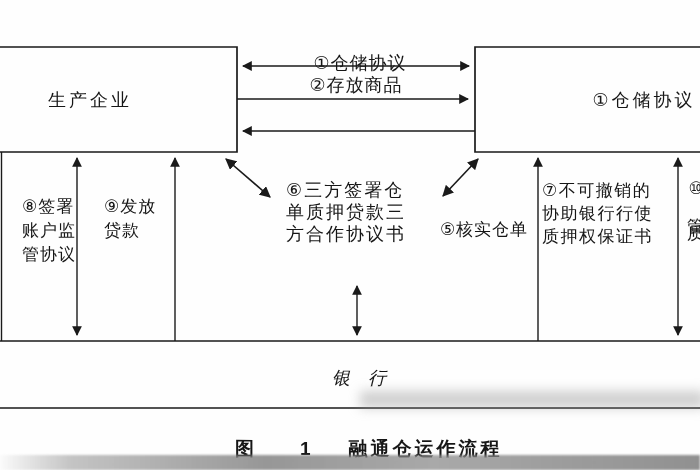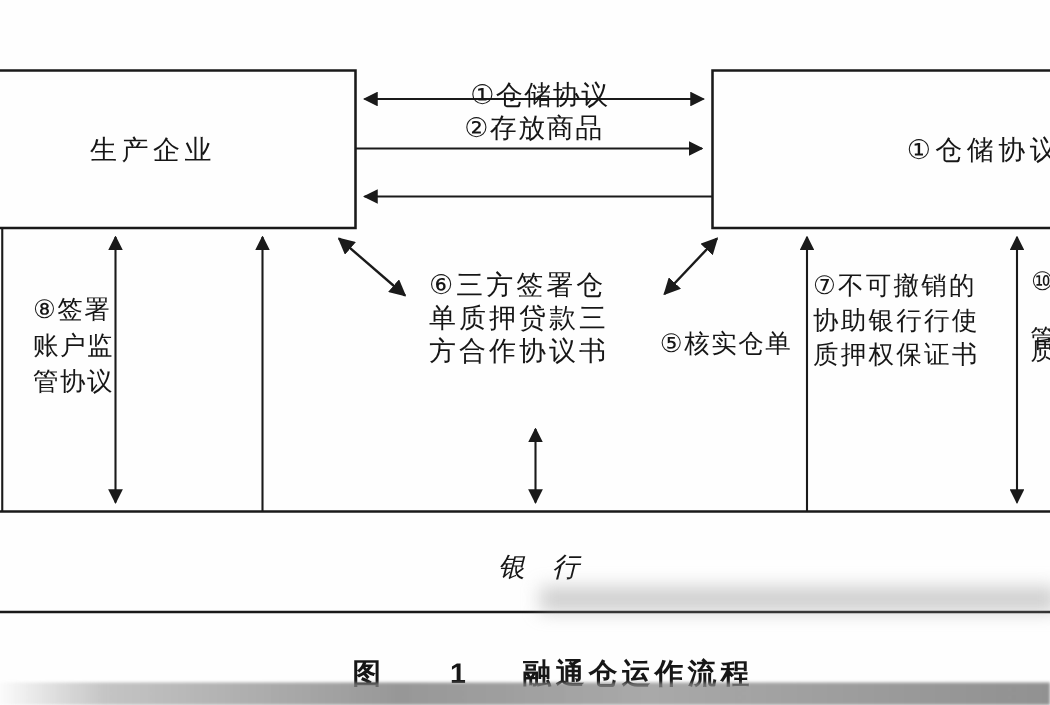--- a/index.html
+++ b/index.html
@@ -14,21 +14,21 @@
     color: #161616;
     overflow: hidden;
   }
 
   #wires { position: absolute; left: 0; top: 0; width: 700px; height: 470px; }
 
   .lbl { position: absolute; white-space: nowrap; }
   .ctr { transform: translate(-50%, -50%); }
   .multi { white-space: pre-line; }
 
-  .node-label { font-size: 18px; letter-spacing: 3px; margin-left: 12px; }
+  .node-label { font-size: 18px; letter-spacing: 3px; }
   #producer-label  { left: 90px;  top: 100px; }
   #logistics-label { left: 644px; top: 100px; }
 
   .flow-h { font-size: 18px; letter-spacing: 1px; }
   #flow1 { left: 360px; top: 51px; margin-top: 12px;  }
   #flow2 { left: 356px; top: 85px; text-align: center;  }
   #flow3 { left: 355px; top: 117px; }
 
   #flow6 { left: 286px; top: 179px; font-size: 18px; line-height: 22px; letter-spacing: 2px; }
   #flow5 { left: 484px; top: 229px; font-size: 17px; letter-spacing: 1px; }
@@ -112,20 +112,22 @@
   <div class="lbl multi" id="flow6">⑥三方签署仓
 单质押贷款三
 方合作协议书</div>
   <div class="lbl ctr" id="flow5">⑤核实仓单</div>
   <div class="lbl multi" id="flow7">⑦不可撤销的
 协助银行行使
 质押权保证书</div>
   <div class="lbl multi" id="flow8">⑧签署
 账户监
 管协议</div>
+  <div class="lbl multi" id="flow9">⑨发放
+贷款</div>
   <div class="lbl" id="flow10">⑩管质</div>
 
   <div id="caption">
     <span class="cap-prefix">图</span>
     <span class="cap-num">1</span>
     <span class="cap-title">融通仓运作流程</span>
   </div>
 
   <div id="smudge-bank"></div>
   <div id="bottom-band"></div>

